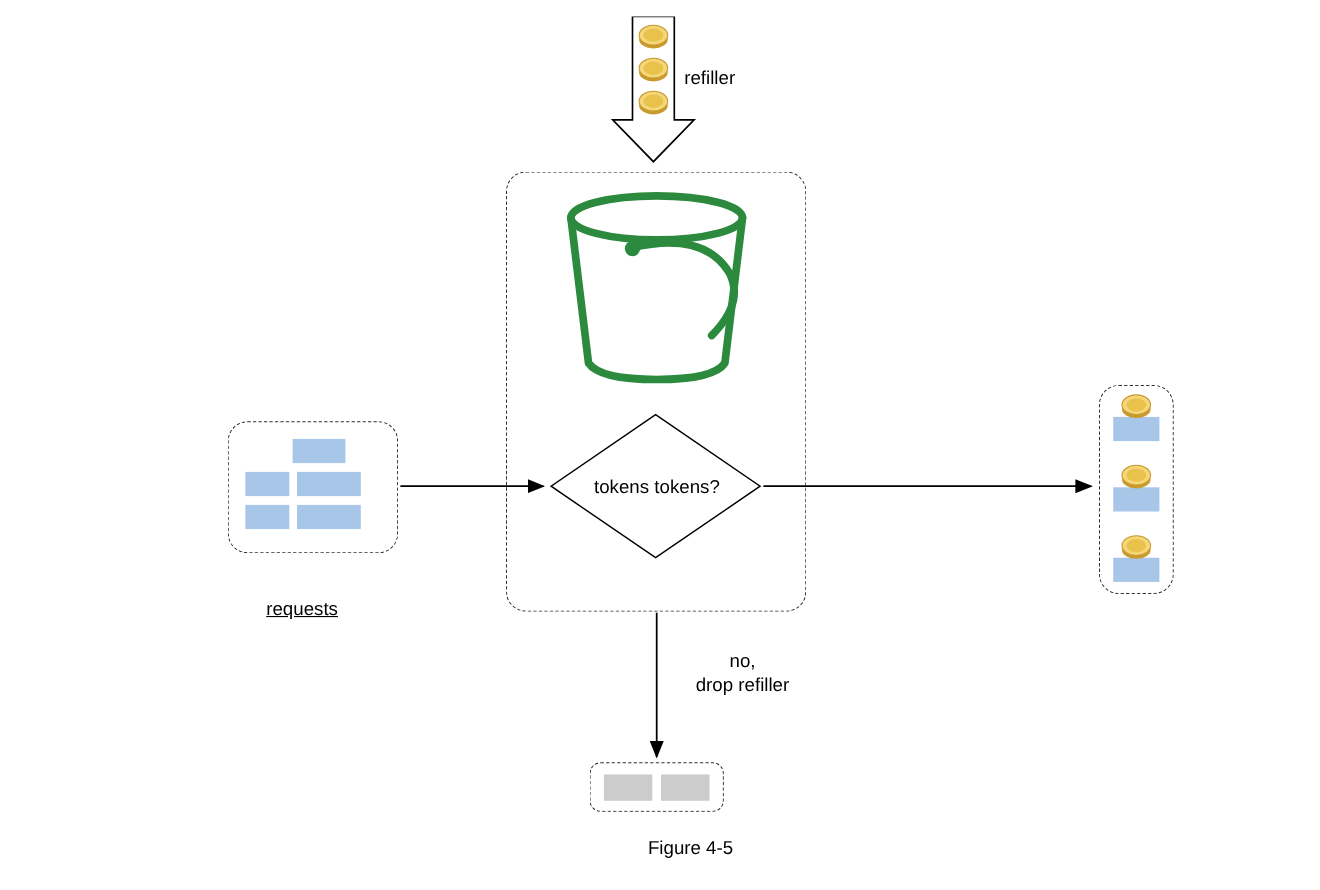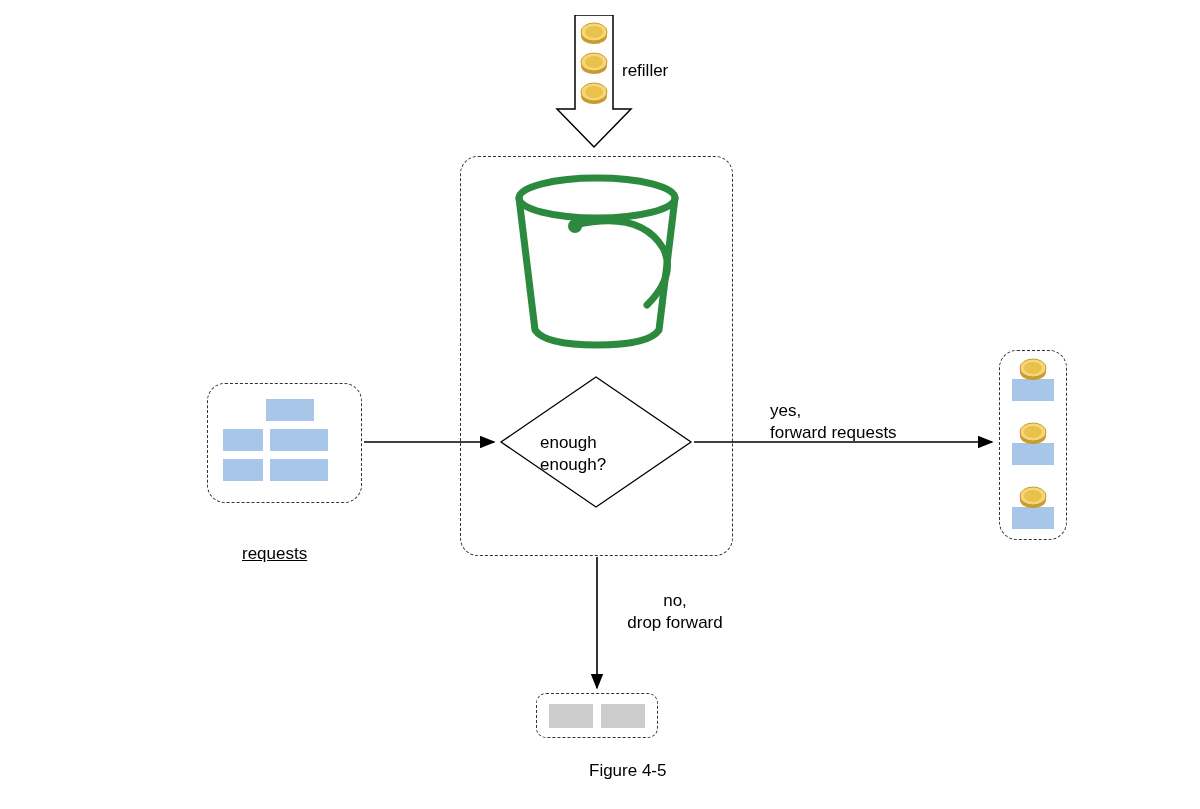--- a/index.html
+++ b/index.html
@@ -61,21 +61,21 @@
       <path d="M14,28 L30,160 Q40,175 92,175 Q144,175 154,160 L170,28"></path>
       <path d="M70,55 Q135,40 158,78 Q172,105 142,135" fill="none"></path>
       <circle cx="70" cy="56" r="7" fill="#2b8a3e" stroke="none"></circle>
     </g>
   </svg>
 
   <svg class="abs" width="200" height="140" style="left:496px; top:372px;">
     <polygon points="100,5 195,70 100,135 5,70" fill="#fff" stroke="#000" stroke-width="1.3"></polygon>
     <text x="100" y="76" text-anchor="middle" font-size="17" font-family="Arial" fill="#000"></text>
   </svg>
-  <div class="abs label" style="left:540px; top:432px; width:115px;">enough enough?</div>
+  <div class="abs label" style="left:540px; top:432px; width:115px;">tokens tokens?</div>
 
   <div class="abs dashed-box" style="left:207px; top:383px; width:155px; height:120px;">
     <div class="abs bluebox" style="left:58px; top:15px; width:48px;"></div>
     <div class="abs bluebox" style="left:15px; top:45px; width:40px;"></div>
     <div class="abs bluebox" style="left:62px; top:45px; width:58px;"></div>
     <div class="abs bluebox" style="left:15px; top:75px; width:40px;"></div>
     <div class="abs bluebox" style="left:62px; top:75px; width:58px;"></div>
   </div>
   <div class="abs label" style="left:242px; top:543px;text-decoration:underline;">requests</div>
 
@@ -84,45 +84,41 @@
       <marker id="arrowhead" markerWidth="10" markerHeight="8" refX="9" refY="4" orient="auto">
         <polygon points="0 0, 10 4, 0 8" fill="#000"></polygon>
       </marker>
     </defs>
     <line x1="364" y1="442" x2="494" y2="442" stroke="#000" stroke-width="1.6" marker-end="url(#arrowhead)"></line>
   </svg>
 
   <svg class="ov" width="1200" height="809">
     <line x1="694" y1="442" x2="992" y2="442" stroke="#000" stroke-width="1.6" marker-end="url(#arrowhead)"></line>
   </svg>
-  <div class="abs label" style="left:770px; top:400px; width:160px;">
-    <span>yes,</span><br>
-    <span>forward requests</span>
-  </div>
 
   <div class="abs dashed-box" style="left:999px; top:350px; width:68px; height:190px;"></div>
   <div class="abs bluebox" style="left:1012px; top:379px; width:42px;"></div>
   <div class="abs bluebox" style="left:1012px; top:443px; width:42px;"></div>
   <div class="abs bluebox" style="left:1012px; top:507px; width:42px;"></div>
   <svg class="abs" width="30" height="28" style="left:1019px; top:356px;">
       <use href="#coin"></use>
     </svg>
   <svg class="abs" width="30" height="28" style="left:1019px; top:420px;">
       <use href="#coin"></use>
     </svg>
   <svg class="abs" width="30" height="28" style="left:1019px; top:484px;">
       <use href="#coin"></use>
     </svg>
 
   <svg class="ov" width="1200" height="809">
     <line x1="597" y1="557" x2="597" y2="688" stroke="#000" stroke-width="1.6" marker-end="url(#arrowhead)"></line>
   </svg>
   <div class="abs label" style="left:610px; top:590px; width:130px; text-align:center;">
     <span>no,</span><br>
-    <span>drop forward</span>
+    <span>drop refiller</span>
   </div>
 
   <div class="abs dashed-box" style="left:536px; top:693px; width:122px; height:45px; border-radius:10px;">
     <div class="abs greybox" style="left:12px; top:10px;"></div>
     <div class="abs greybox" style="left:64px; top:10px;"></div>
   </div>
 
   <div class="abs label" style="left:557px; top:760px;margin-left:32px;">Figure 4-5</div>
 
 </div>

